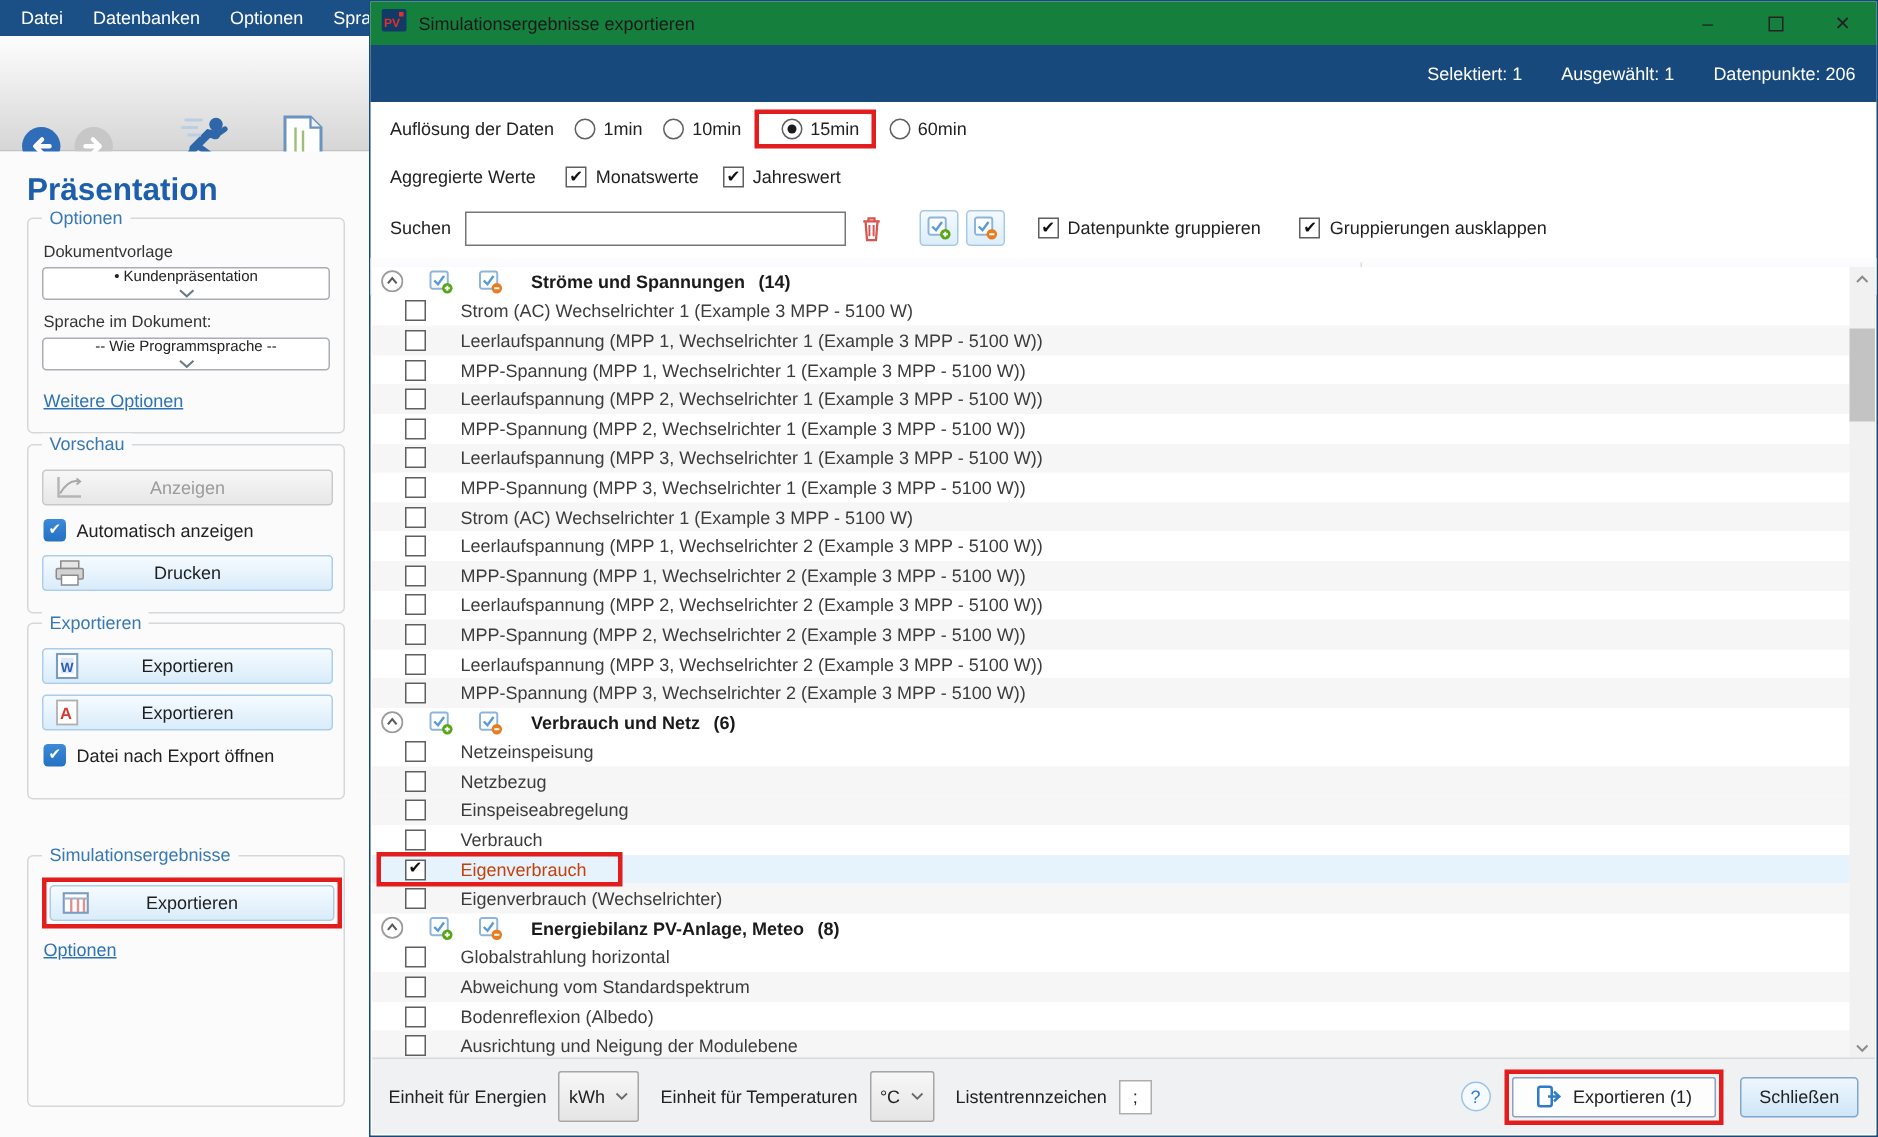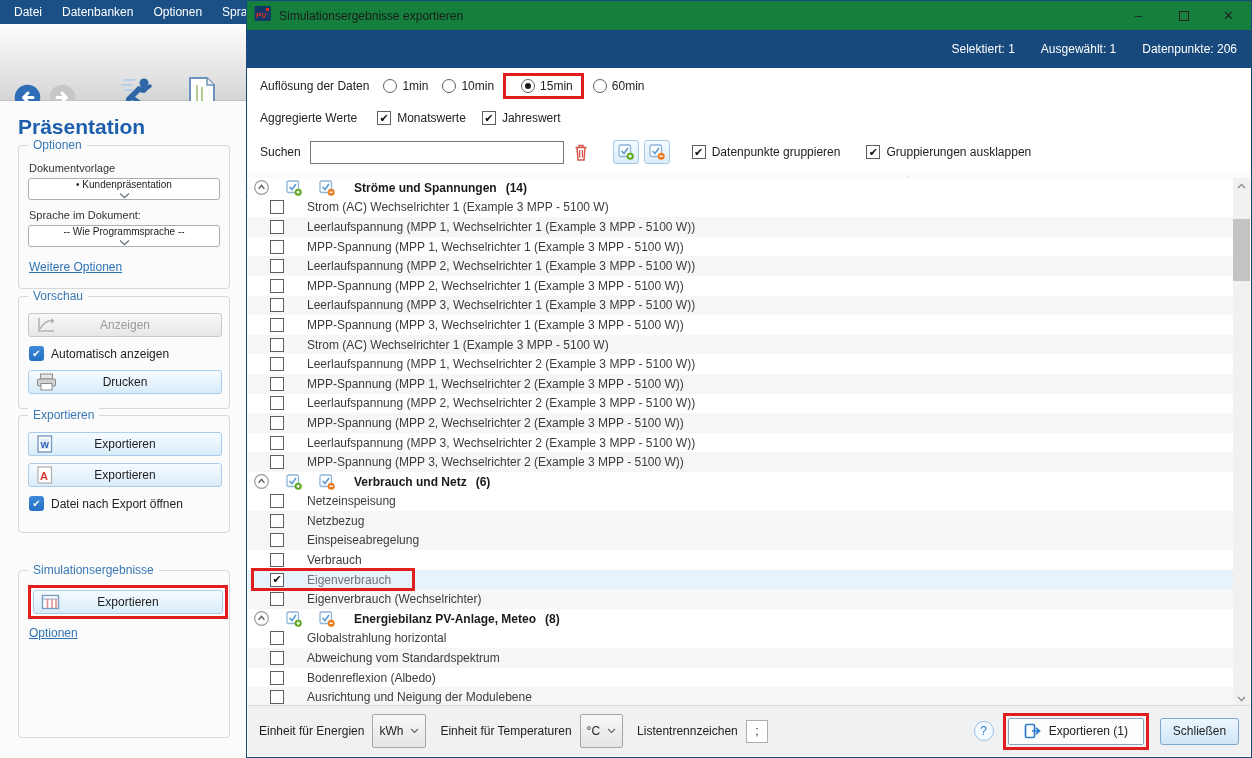--- a/index.html
+++ b/index.html
@@ -52,21 +52,21 @@
   .search { width:254px; height:23px; border:1px solid #767676; margin-left:9px; padding:0 5px; font-size:12px; }
   .iconbtn { width:26px; height:24px; border:1px solid #a6c8e4; border-radius:3px; background:linear-gradient(#f4faff,#dcedf9); display:flex; align-items:center; justify-content:center; cursor:pointer; }
   .lhead { height:25px; display:flex; align-items:center; font-size:12px; font-weight:bold; color:#1a1a1a; background:linear-gradient(#fdfdfe,#f0f3f6); border-bottom:1px solid #e2e2e2; position:relative; }
   .lhead .h1 { margin-left:13px; }
   .lhead .h2 { margin-left:22px; }
   .lhead .hdiv { position:absolute; left:660px; top:3px; bottom:3px; width:1px; background:#dcdcdc; }
   .list { position:absolute; top:177px; left:1px; width:986px; height:529px; background:#fff; font-size:12px; }
   .lrow { height:19.6px; display:flex; align-items:center; position:relative; }
   .lrow.alt { background:#f6f6f6; }
   .lrow.hl { background:#e7f3fc; }
-  .lrow.hl .lbl { color:#737373; }
+  .lrow.hl .lbl { color:#c2410c; }
   .lrow .cb { margin-left:22px; }
   .lrow .lbl { margin-left:23px; color:#3c3c3c; white-space:nowrap; }
   .lrow .chev { margin-left:6px; display:flex; cursor:pointer; }
   .lrow .gic { display:flex; margin-left:17px; cursor:pointer; }
   .lrow .gname { margin-left:19px; font-weight:bold; color:#1a1a1a; }
   .lrow .gcount { margin-left:9px; font-weight:bold; color:#1a1a1a; }
   .redbox { position:absolute; left:3px; top:-2px; width:164px; height:23px; border:3px solid #e11d1d; pointer-events:none; z-index:3; }
   .vscroll { position:absolute; top:177px; right:1px; width:17px; height:529px; background:#f1f1f1; }
   .vscroll .sarrow { position:absolute; left:0; width:17px; height:16px; display:flex; align-items:center; justify-content:center; }
   .vscroll .thumb { position:absolute; left:0; top:41px; width:17px; height:62px; background:#c3c3c3; }

